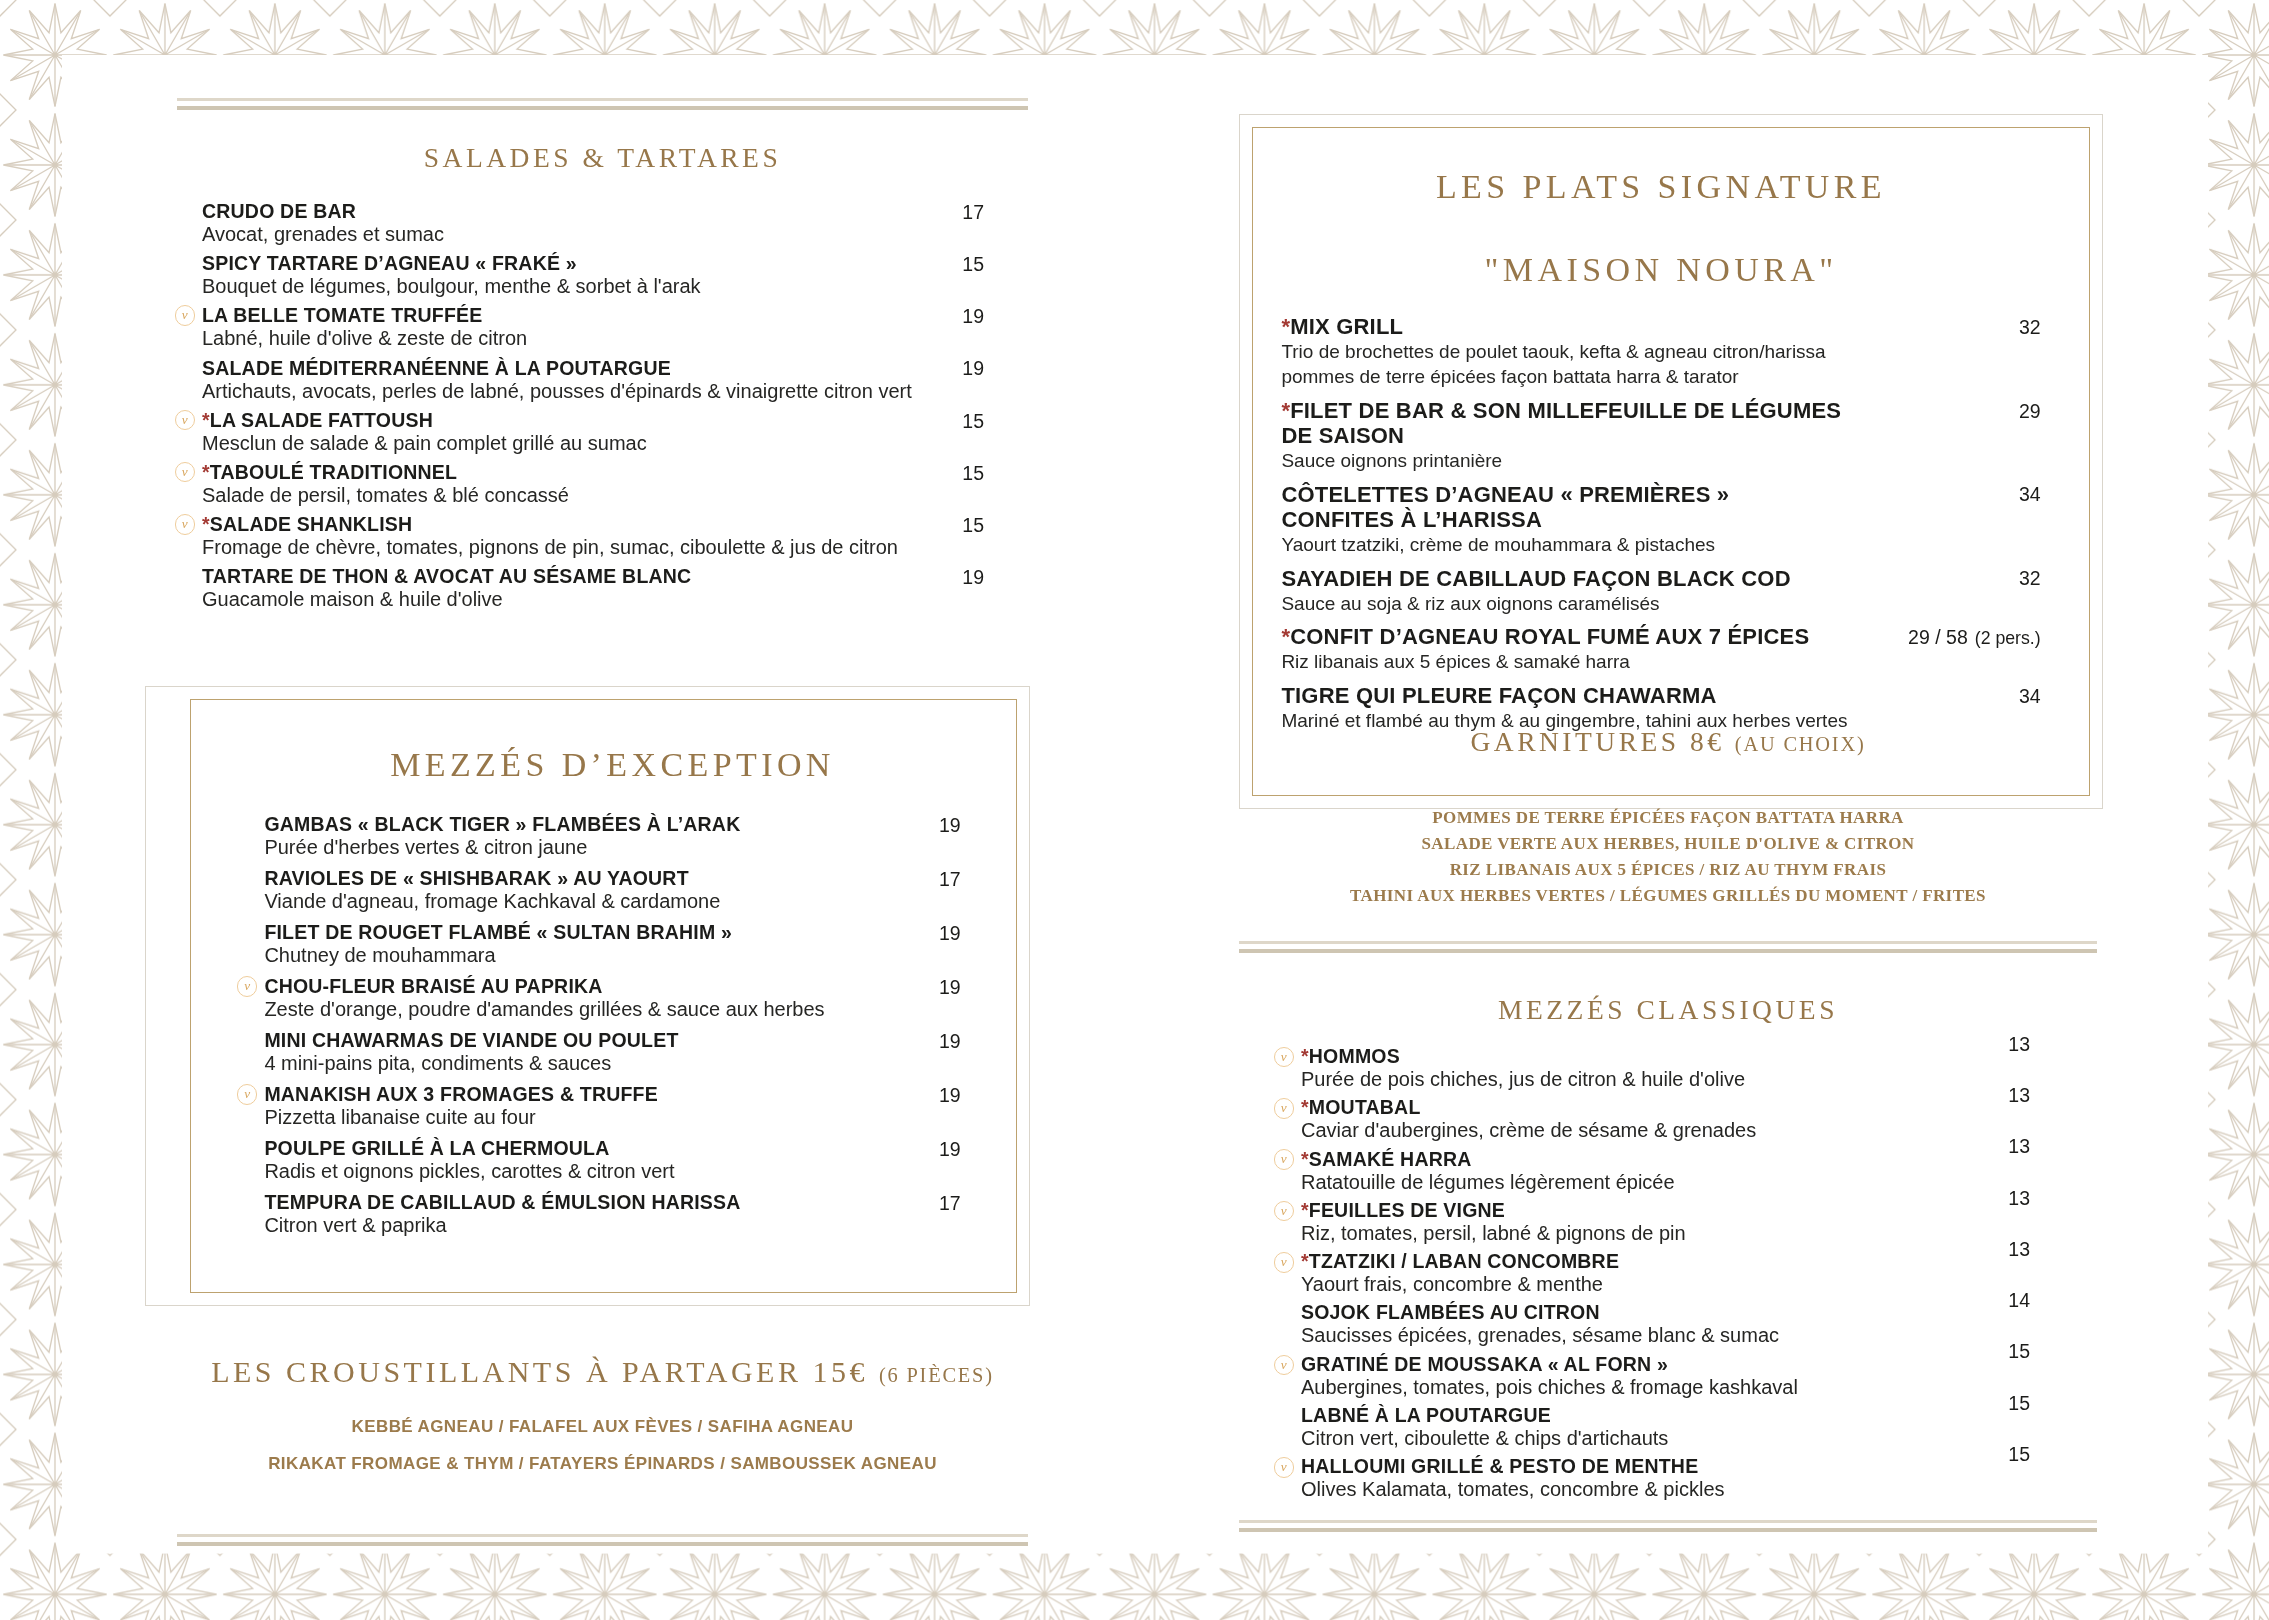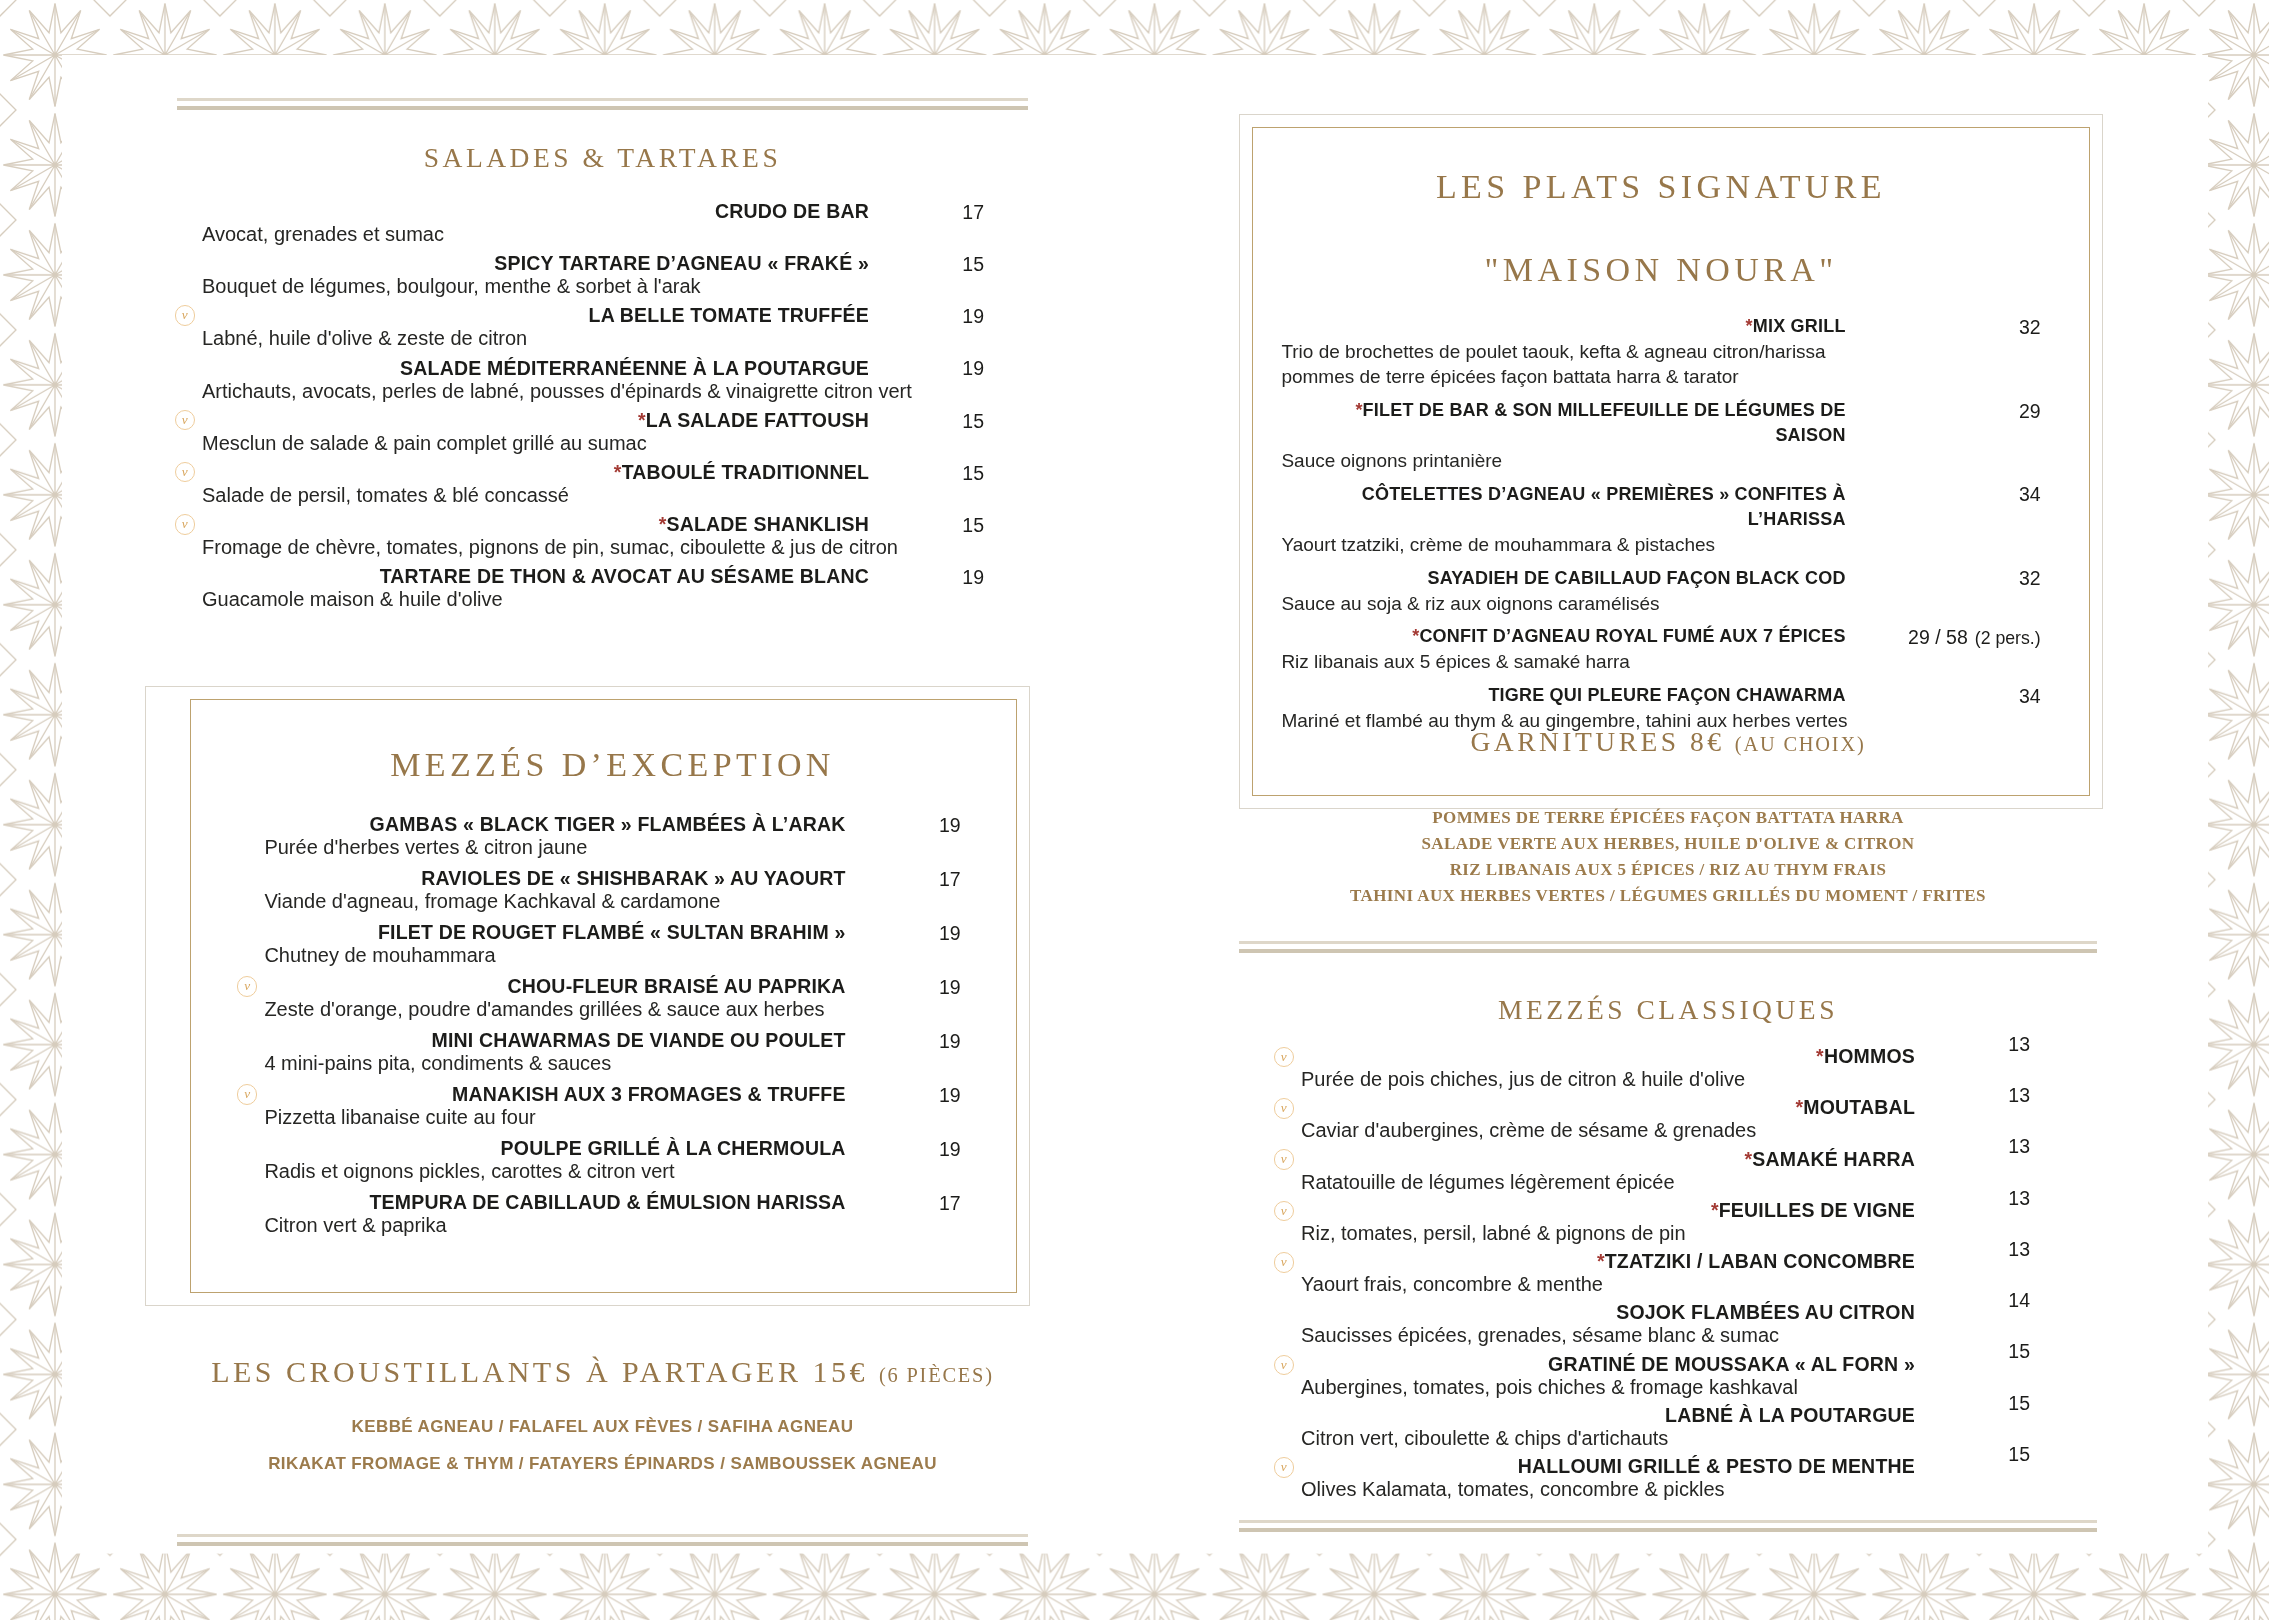--- a/index.html
+++ b/index.html
@@ -35,30 +35,30 @@
   .box-right .fancy-inner{padding:0 48px 0 28px;}
   .box-right .h-box{margin-top:35px;}
   .box-right .list{margin-top:19.5px;}
 
   .list{position:relative;}
   .items-abs{position:absolute;}
   .l-items{top:101px;left:25px;right:44px;}
   .clas-items{top:990px;left:62px;right:67px;}
 
   .item{position:relative;margin-bottom:6.2px;}
-  .item-name{font-weight:bold;font-size:19.5px;line-height:24px;color:#1c1c1a;padding-right:115px;letter-spacing:0.2px;text-align:right;}
+  .item-name{font-weight:bold;font-size:19.5px;line-height:24px;color:#1c1c1a;padding-right:115px;letter-spacing:0.2px;}
   .item-desc{font-size:20px;line-height:22px;color:#262624;}
   .item-price{position:absolute;right:0;top:1.8px;font-size:19.5px;color:#1c1c1a;white-space:nowrap;}
   .star{color:#a33a34;}
   .vicon{position:absolute;left:-27.5px;top:1.8px;width:18.6px;height:18.6px;border:1.8px solid #efcd9c;border-radius:50%;
     color:#d9a75f;font-size:13.3px;line-height:18.6px;text-align:center;font-family:"Liberation Serif",serif;font-style:italic;}
 
   .list-exc .item{margin-bottom:8px;}
   .list-sig .item{margin-bottom:8.9px;}
-  .list-sig .item-name{font-size:18px;line-height:25px;padding-right:195px;}
+  .list-sig .item-name{font-size:22px;line-height:25px;padding-right:195px;}
   .list-sig .item-desc{font-size:19px;line-height:25px;}
   .price-note{font-size:17.7px;margin-left:7px;}
   .list-clas .item{margin-bottom:5.3px;}
   .list-clas .item-name{line-height:23px;}
   .list-clas .item-desc{line-height:23px;}
   .list-clas .item-price{top:-12.4px;}
 
   .gold-lines{position:absolute;left:0;right:0;text-align:center;}
   .gold-line{font-weight:bold;font-size:17px;letter-spacing:0.4px;color:#9c7b4c;}
   .lines-croust{top:1310px;}

